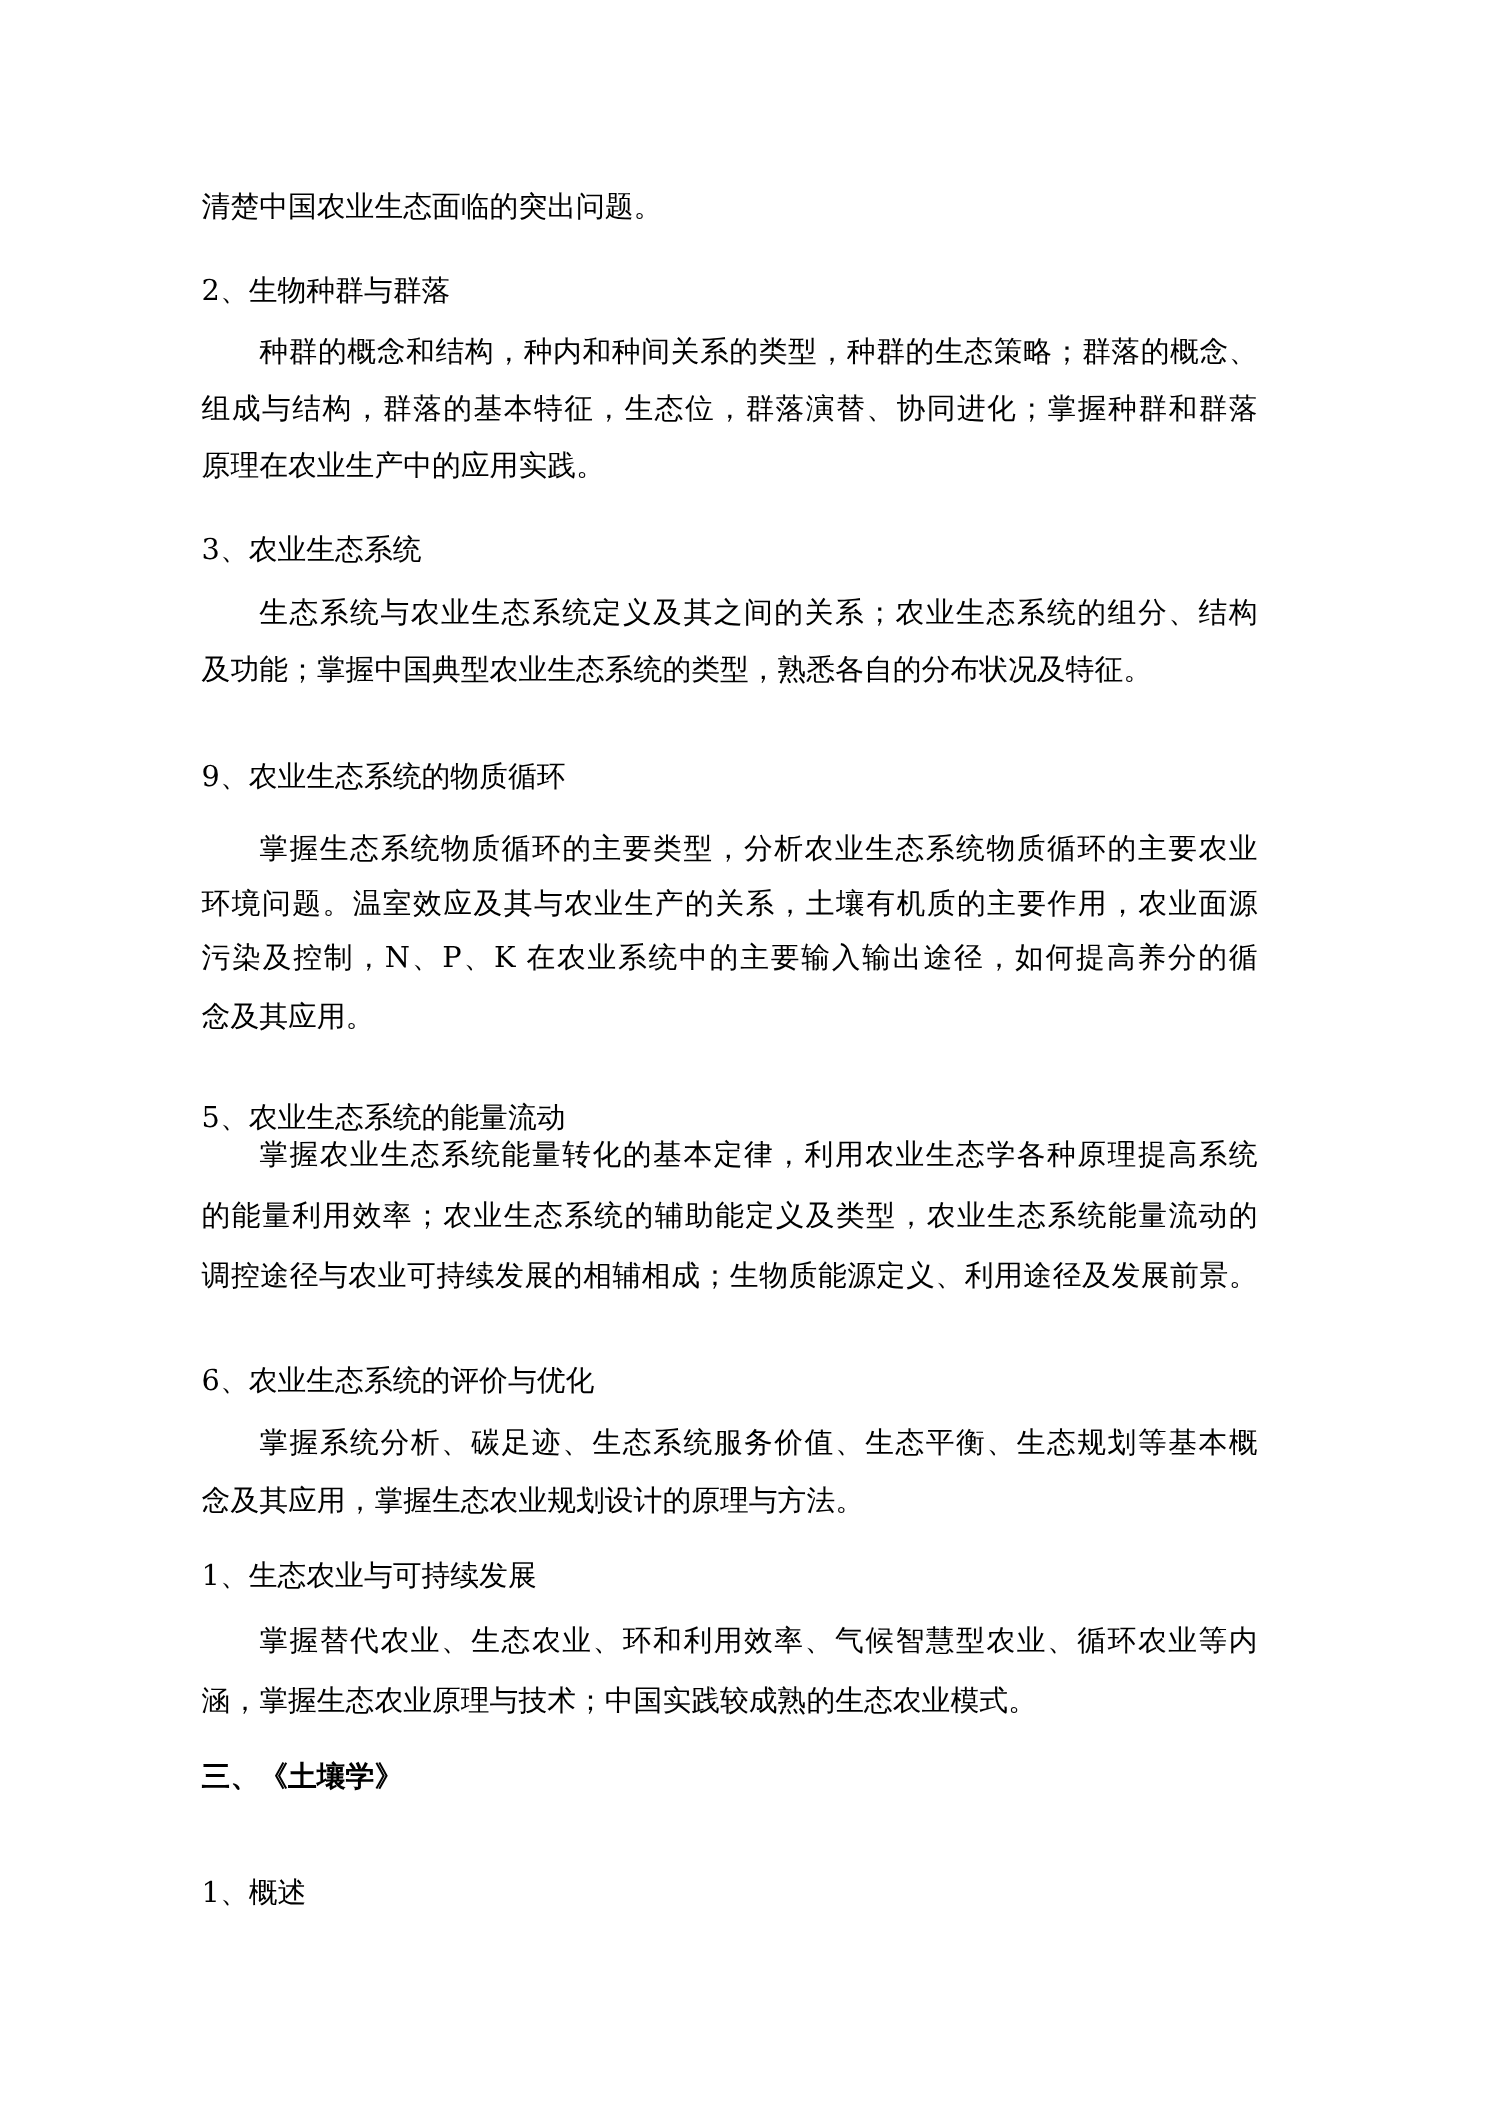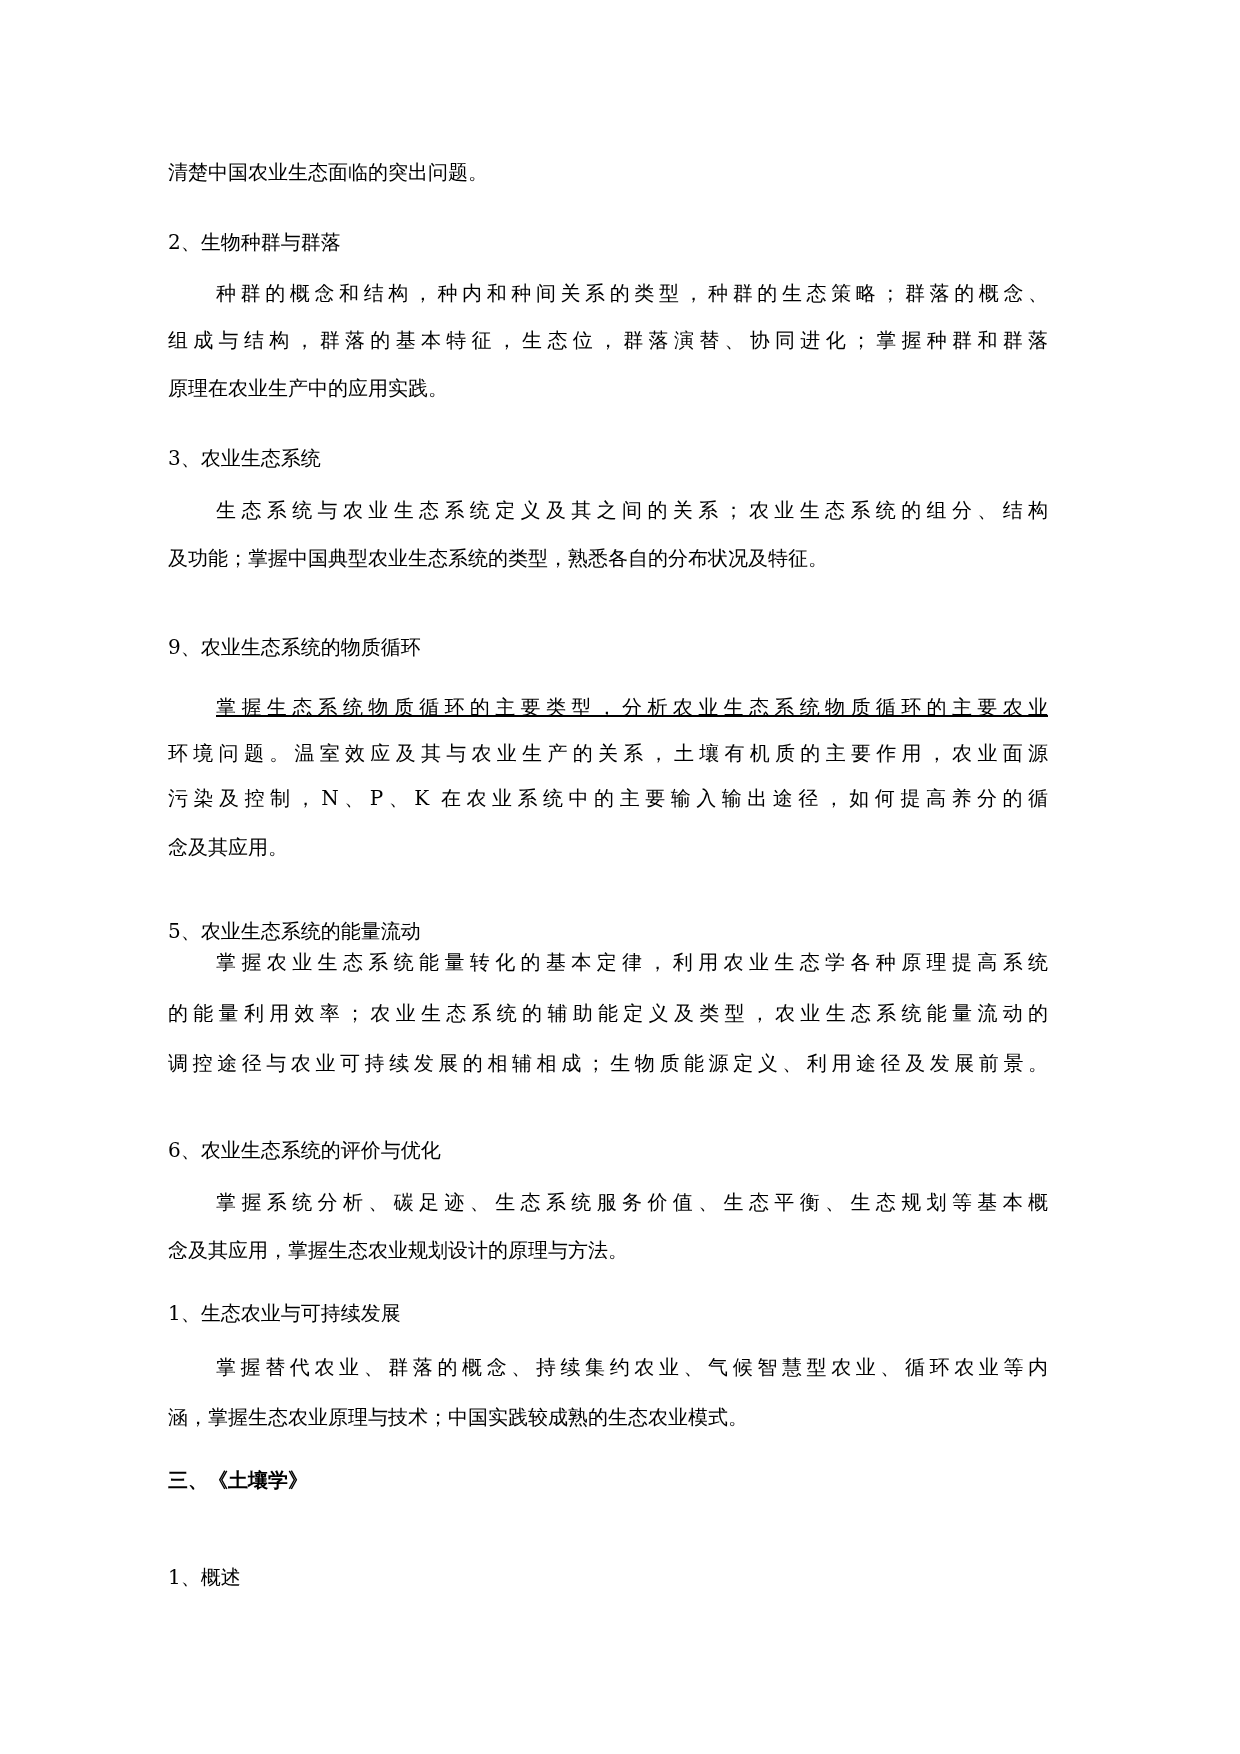--- a/index.html
+++ b/index.html
@@ -1,46 +1,46 @@
 <!DOCTYPE html>
 <html><head>
 <meta charset="utf-8">
 <style>
   html, body { margin: 0; padding: 0; background: #ffffff; }
   body { width: 1240px; height: 1754px; position: relative; overflow: hidden;
          font-family: "DejaVu Serif", "Liberation Serif", serif; color: #000000; }
   .line { position: absolute; left: 168px; width: 880px; height: 30px; line-height: 30px;
-          font-size: 20px; white-space: nowrap; text-align: justify; text-align-last: justify; }
+          font-size: 24px; white-space: nowrap; text-align: justify; text-align-last: justify; }
   .line.last { text-align-last: left; }
   .line.indent { left: 216px; width: 832px; }
   .heading { text-align-last: left; }
   .bold { font-weight: bold; }
 </style>
 </head>
 <body>
 
 <div id="page">
     <div class="line last" style="top: 157px;">清楚中国农业生态面临的突出问题。</div>
     <div class="line heading" style="top: 227px;">2、生物种群与群落</div>
     <div class="line indent" style="top: 278px;">种群的概念和结构，种内和种间关系的类型，种群的生态策略；群落的概念、</div>
     <div class="line" style="top: 325px;">组成与结构，群落的基本特征，生态位，群落演替、协同进化；掌握种群和群落</div>
     <div class="line last" style="top: 373px;">原理在农业生产中的应用实践。</div>
     <div class="line heading" style="top: 443px;">3、农业生态系统</div>
     <div class="line indent" style="top: 495px;">生态系统与农业生态系统定义及其之间的关系；农业生态系统的组分、结构</div>
     <div class="line last" style="top: 543px;">及功能；掌握中国典型农业生态系统的类型，熟悉各自的分布状况及特征。</div>
     <div class="line heading" style="top: 632px;">9、农业生态系统的物质循环</div>
-    <div class="line indent" style="top: 692px; text-decoration: underline;">掌握生态系统物质循环的主要类型，分析农业生态系统物质循环的主要农业</div>
+    <div class="line indent" style="top: 692px;">掌握生态系统物质循环的主要类型，分析农业生态系统物质循环的主要农业</div>
     <div class="line" style="top: 738px;">环境问题。温室效应及其与农业生产的关系，土壤有机质的主要作用，农业面源</div>
     <div class="line" style="top: 783px;">污染及控制，N、P、K 在农业系统中的主要输入输出途径，如何提高养分的循</div>
     <div class="line last" style="top: 832px;">念及其应用。</div>
     <div class="line heading" style="top: 892px; margin-top: 24px;">5、农业生态系统的能量流动</div>
     <div class="line indent" style="top: 947px;">掌握农业生态系统能量转化的基本定律，利用农业生态学各种原理提高系统</div>
     <div class="line" style="top: 998px;">的能量利用效率；农业生态系统的辅助能定义及类型，农业生态系统能量流动的</div>
     <div class="line" style="top: 1048px;">调控途径与农业可持续发展的相辅相成；生物质能源定义、利用途径及发展前景。</div>
     <div class="line heading" style="top: 1135px;">6、农业生态系统的评价与优化</div>
     <div class="line indent" style="top: 1187px;">掌握系统分析、碳足迹、生态系统服务价值、生态平衡、生态规划等基本概</div>
     <div class="line last" style="top: 1235px;">念及其应用，掌握生态农业规划设计的原理与方法。</div>
     <div class="line heading" style="top: 1298px;">1、生态农业与可持续发展</div>
-    <div class="line indent" style="top: 1352px;">掌握替代农业、群落的概念、持续集约农业、气候智慧型农业、循环农业等内</div>
+    <div class="line indent" style="top: 1352px;">掌握替代农业、生态农业、环和利用效率、气候智慧型农业、循环农业等内</div>
     <div class="line last" style="top: 1402px;">涵，掌握生态农业原理与技术；中国实践较成熟的生态农业模式。</div>
     <div class="line heading bold" style="top: 1465px;">三、《土壤学》</div>
     <div class="line heading" style="top: 1562px;">1、概述</div>
   </div>
 
 </body></html>

